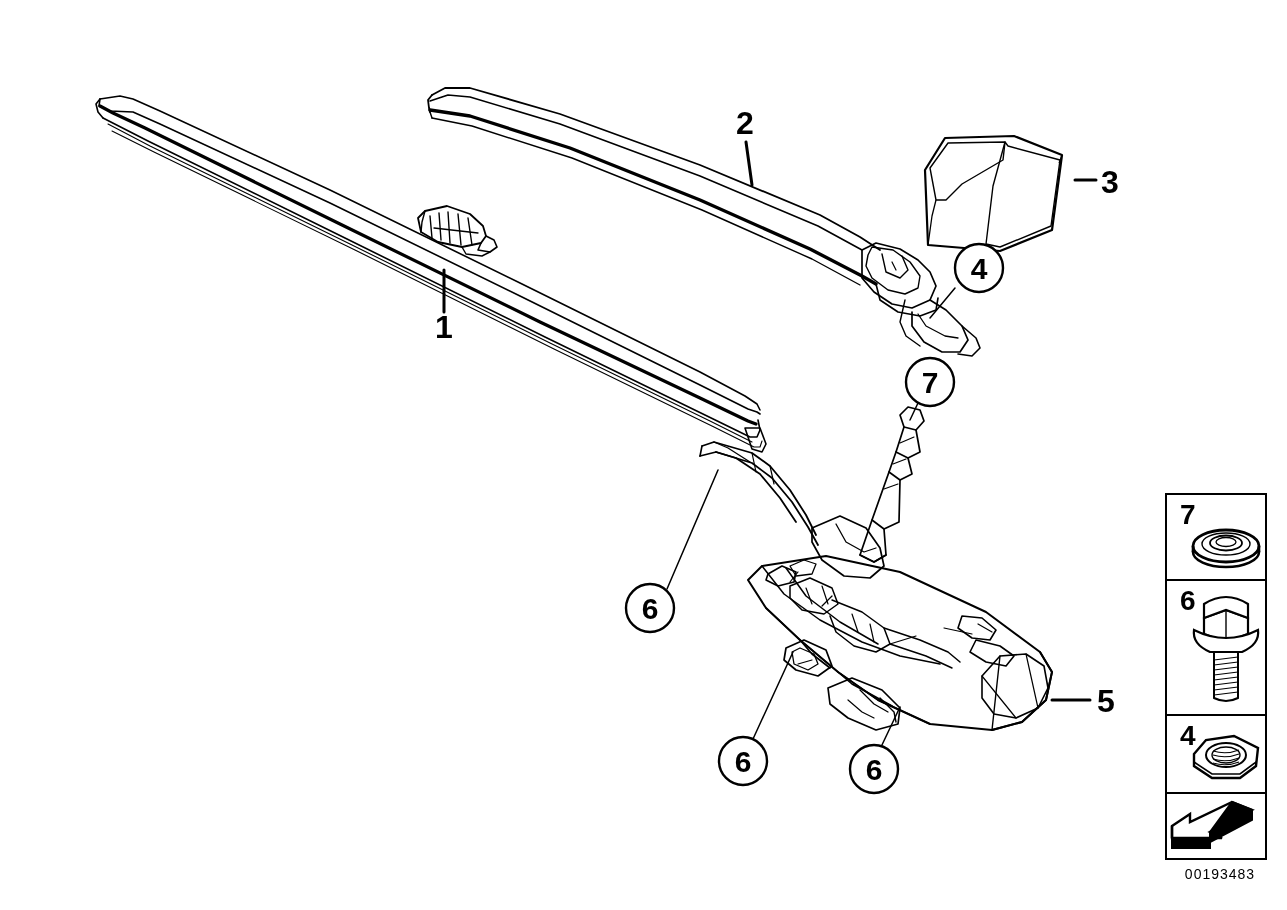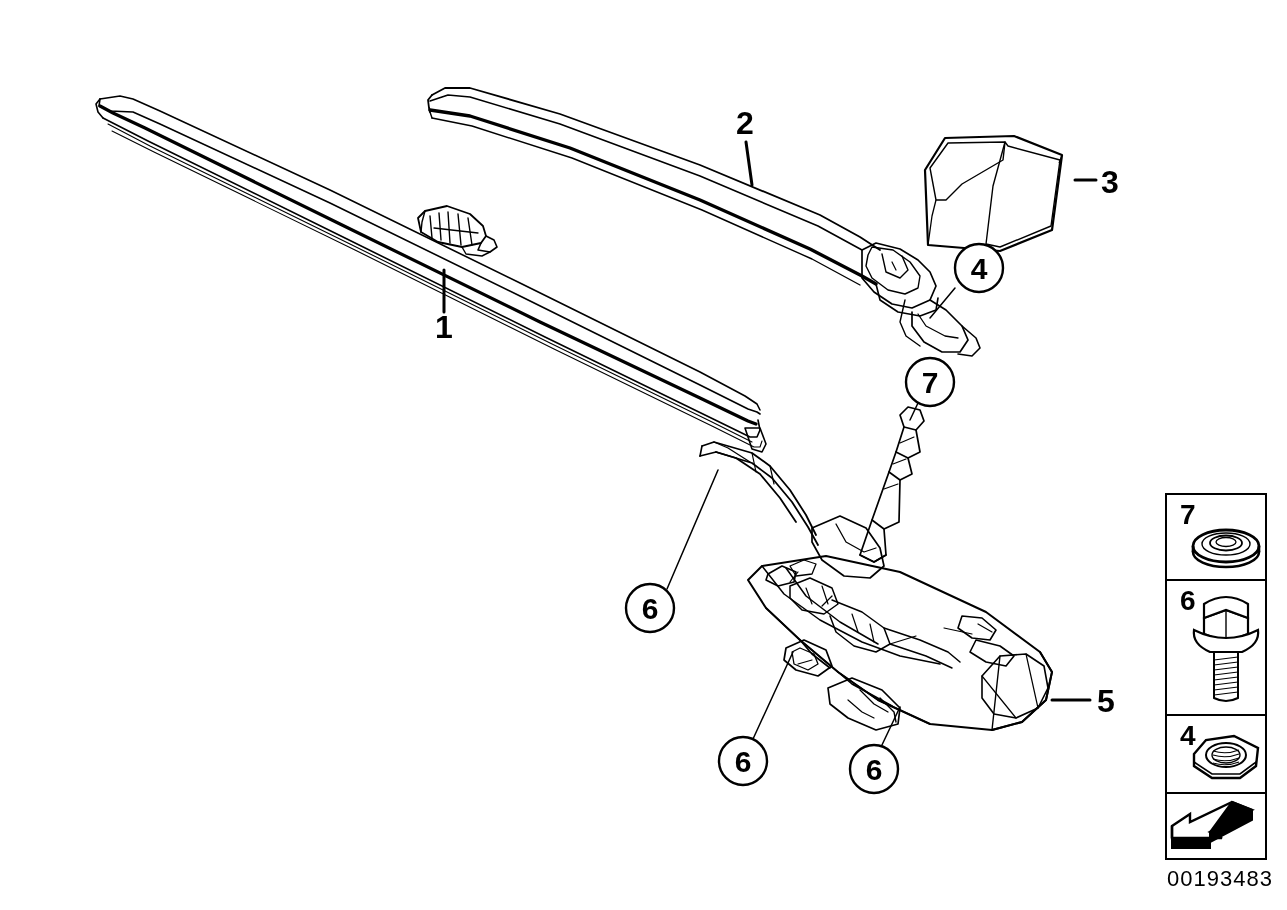--- a/index.html
+++ b/index.html
@@ -287,15 +287,15 @@
             <path d="M1172,826 L1190,814 L1190,822 L1232,802 L1252,810 L1210,832 L1222,838 L1172,838 Z" fill="#fff" stroke="#000" stroke-width="2.4"></path>
             <path d="M1232,802 L1252,810 L1252,820 L1210,842 L1210,832 Z" fill="#000" stroke="#000" stroke-width="2"></path>
             <path d="M1172,838 L1210,838 L1210,848 L1172,848 Z" fill="#000" stroke="#000" stroke-width="2"></path>
             <path d="M1172,826 L1172,838" fill="none" stroke="#000" stroke-width="2.4"></path>
           </g>
         </g>
       </g>
 
   </svg>
 
-  <div class="diagram-id" style="position:absolute; left:1166px; top:866px; width:108px; text-align:center; font-size:22px; color:#000;">00193483</div>
+  <div class="diagram-id" style="position:absolute; left:1166px; top:866px; width:108px; text-align:center; font-size:14px; color:#000;">00193483</div>
 
 </div>
 
 </body></html>

